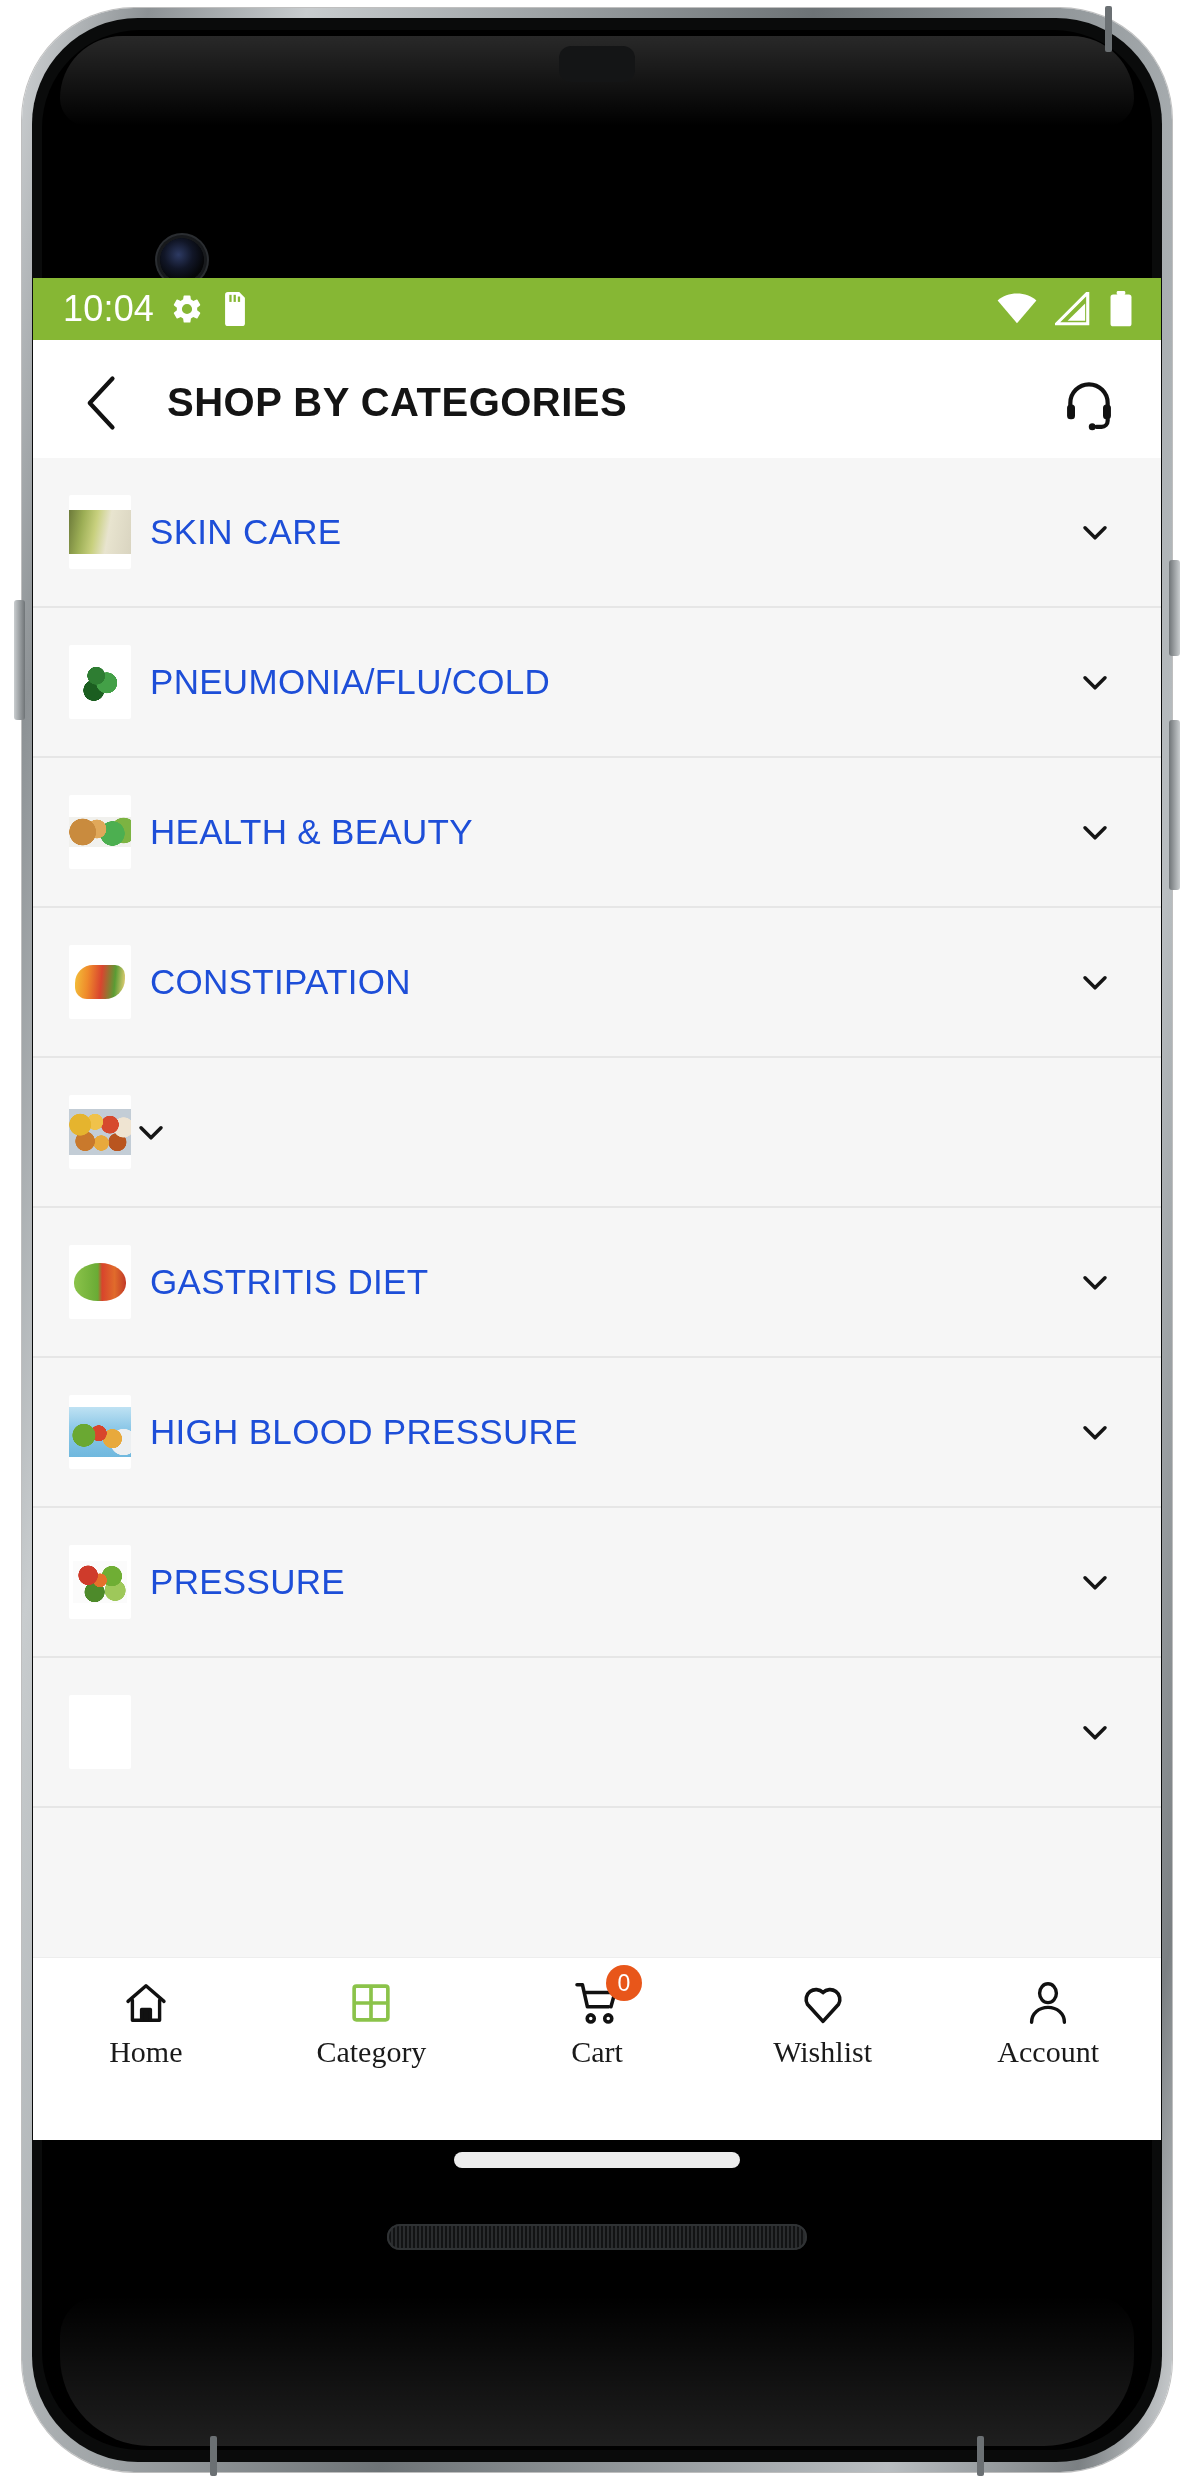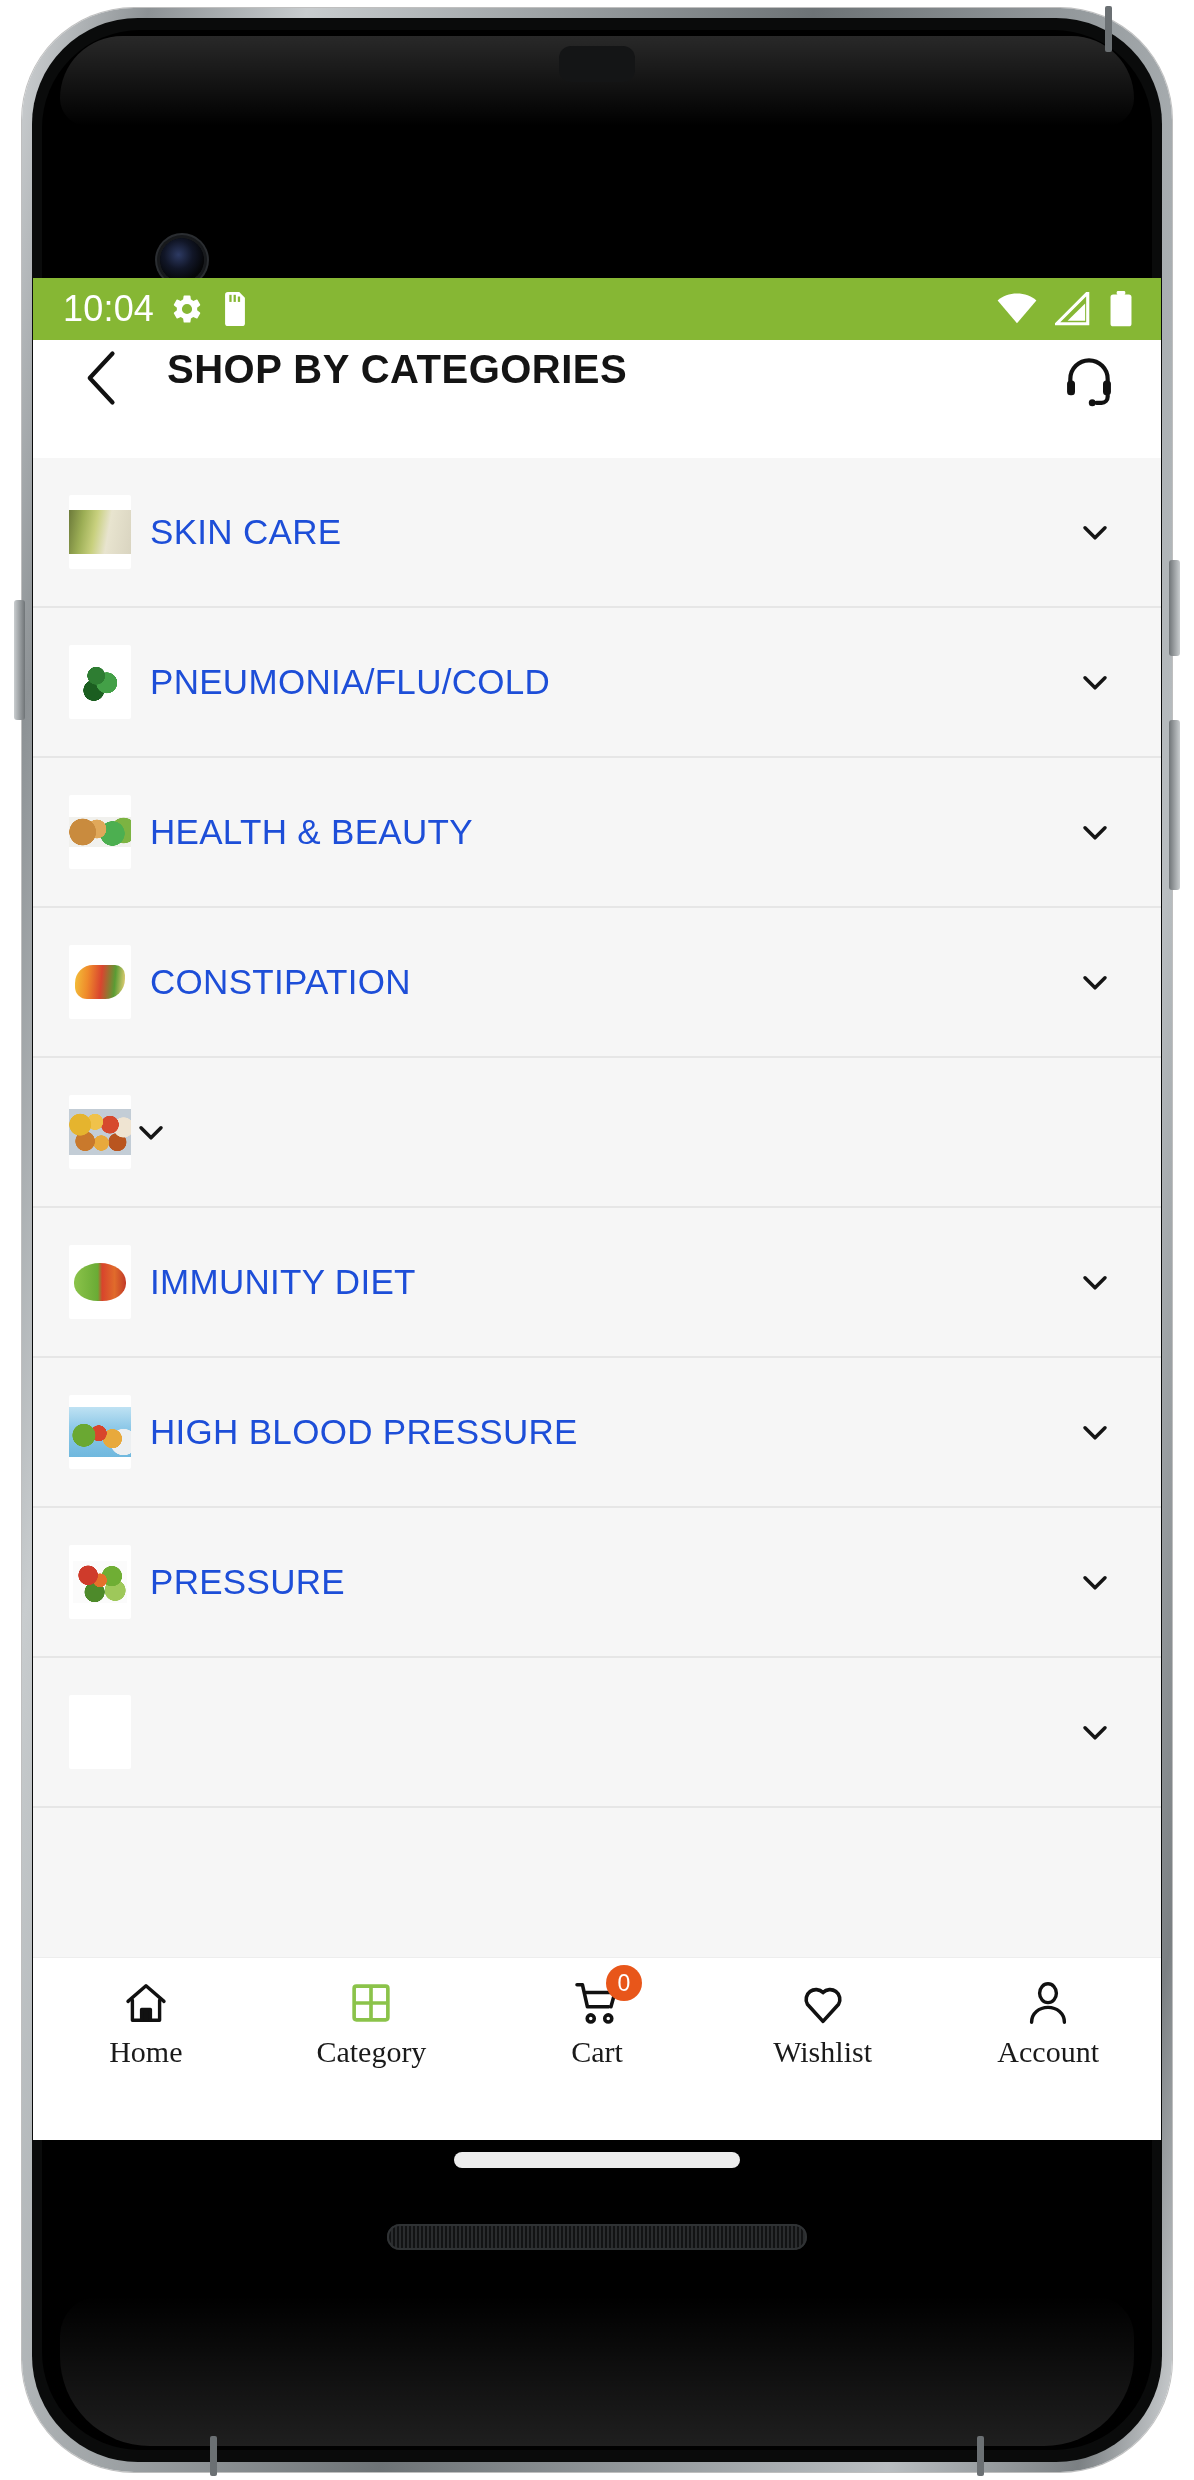--- a/index.html
+++ b/index.html
@@ -144,21 +144,21 @@
   .sb-spacer { flex: 1; }
   .sb-right-icons { display: flex; align-items: center; gap: 18px; }
 
   .ic { display: block; }
 
   
   .appbar {
     height: 118px;
     background: #ffffff;
     display: flex;
-    align-items: flex-start;
+    align-items: center;
     padding: 7px 40px 0 38px;
   }
   .back-btn {
     width: 62px; height: 62px;
     display: flex; align-items: center; justify-content: center;
     flex: 0 0 auto;
   }
   .appbar-title {
     flex: 1;
     text-align: left;
@@ -408,21 +408,21 @@
           <svg width="40" height="40" viewBox="0 0 24 24" fill="none" stroke="#151515" stroke-width="2.1" stroke-linecap="round" stroke-linejoin="round">
               <path d="M6 9.5 12 15.5 18 9.5"></path>
             </svg>
         </span>
       </div>
 
       <div class="row">
         <div class="thumb">
           <div class="thumb-art" style="left:5px;right:5px;top:18px;height:38px;border-radius:50% 50% 46% 46%;background:linear-gradient(90deg,#8bc34a 0%,#6aab35 46%,#d8442c 54%,#e06b2b 78%,#c23a28 100%);"></div>
         </div>
-        <div class="row-label">IMMUNITY DIET</div>
+        <div class="row-label">GASTRITIS DIET</div>
         <span class="chev">
           <svg width="40" height="40" viewBox="0 0 24 24" fill="none" stroke="#151515" stroke-width="2.1" stroke-linecap="round" stroke-linejoin="round">
               <path d="M6 9.5 12 15.5 18 9.5"></path>
             </svg>
         </span>
       </div>
 
       <div class="row">
         <div class="thumb">
           <div class="thumb-art" style="left:0;right:0;top:12px;height:50px;background:linear-gradient(180deg,#bfe2f3 0%,#8fc9e8 40%,#6fb8de 100%);"></div>

